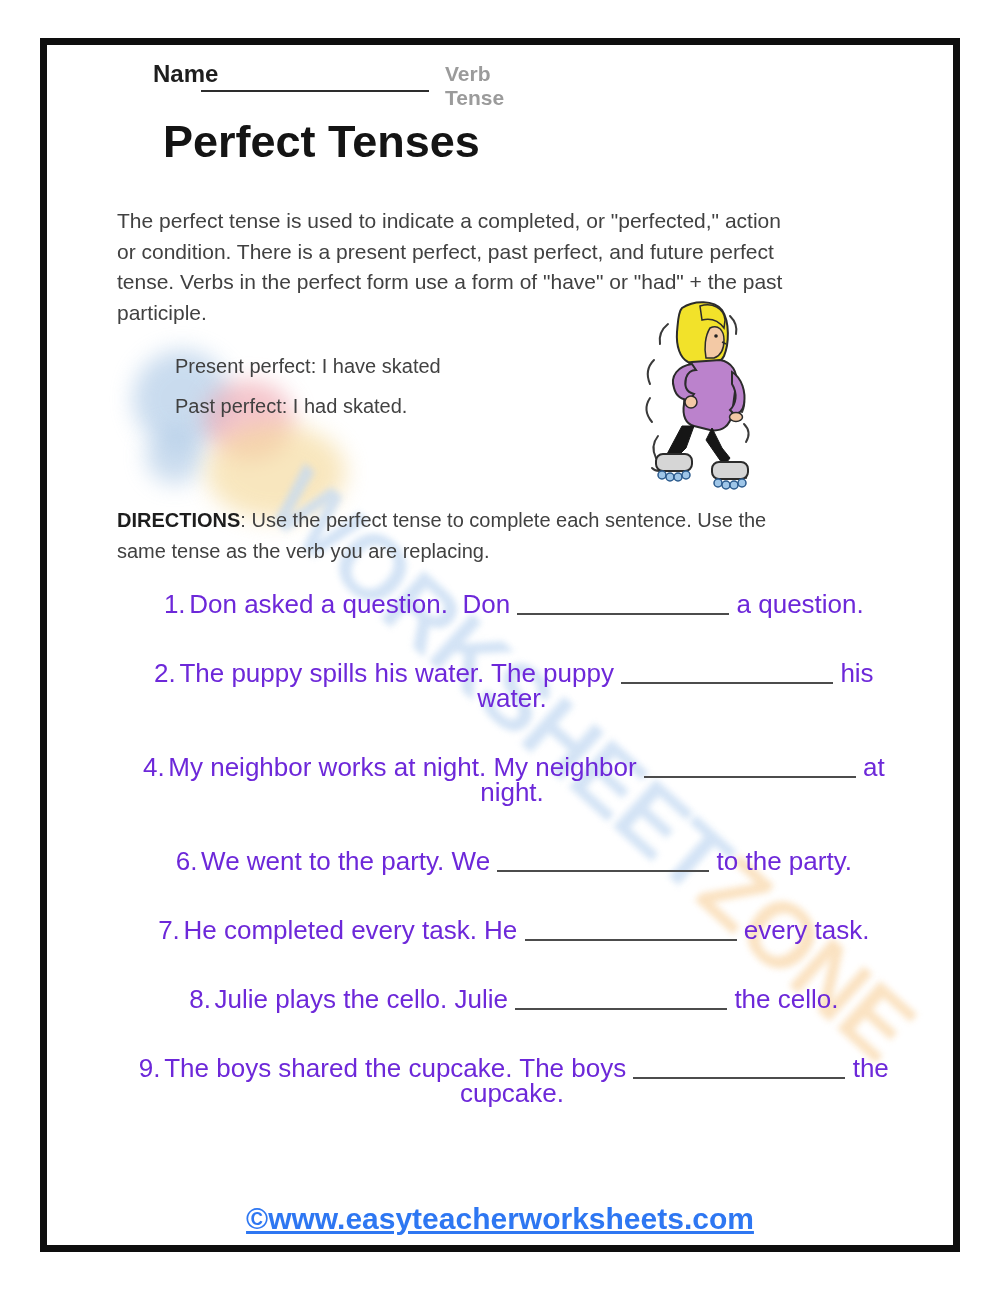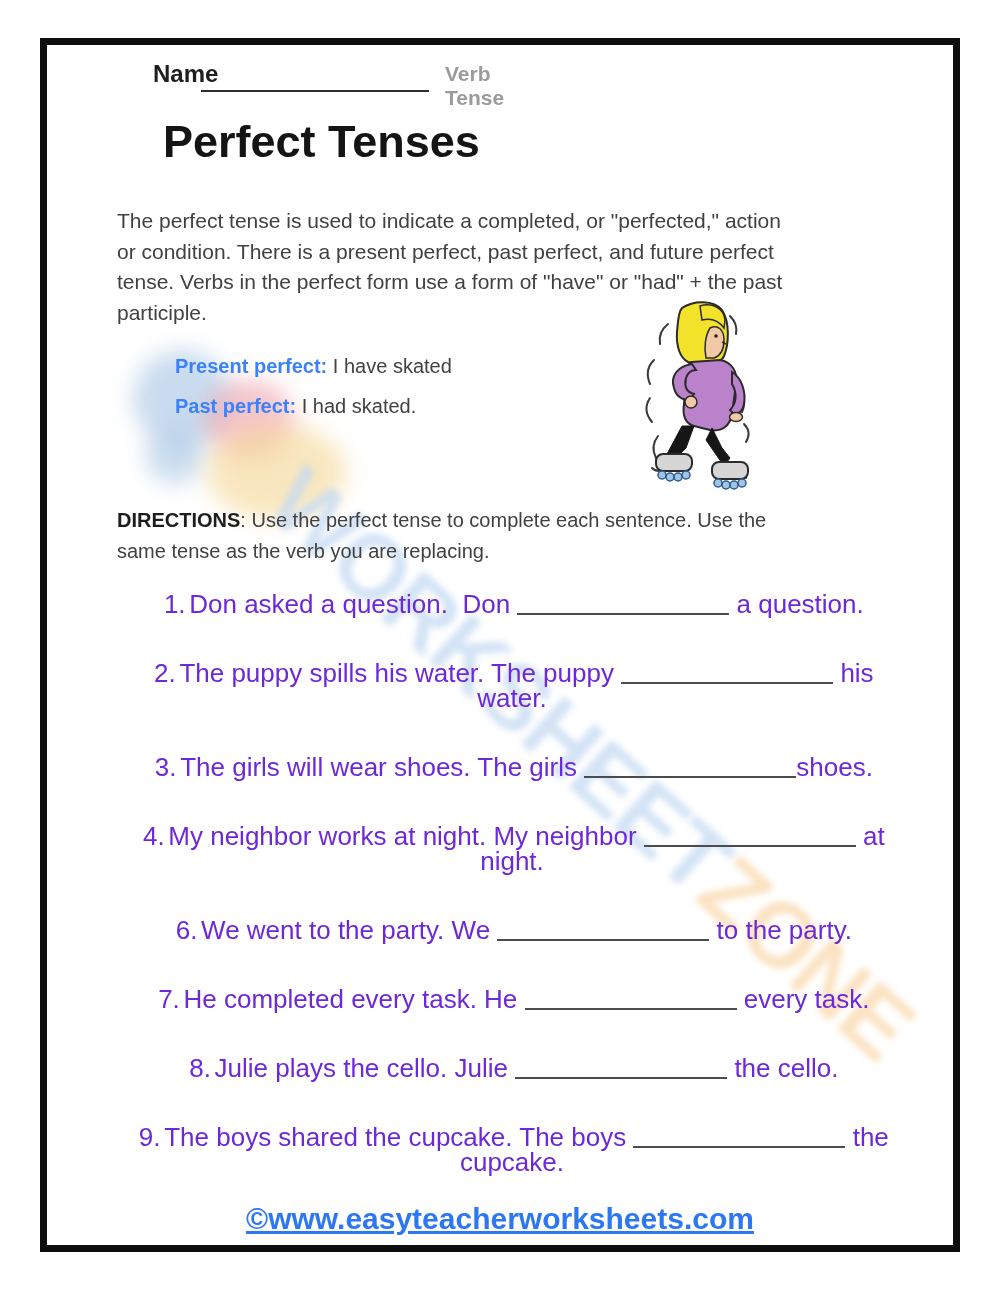--- a/index.html
+++ b/index.html
@@ -29,21 +29,21 @@
   .name-row{position:absolute;left:0;top:0;}
   .name-label{position:absolute;left:117px;top:60px;font-size:24px;font-weight:600;color:#1e1e1e;margin-left:36px;}
   .name-line{position:absolute;left:201px;top:90px;width:228px;height:0;border-top:2px solid #2d2d2d;display:block;}
   .subject{position:absolute;left:445px;top:62px;font-size:21px;font-weight:bold;color:#9b9b9b;}
 
   .title{position:absolute;left:163px;top:116px;margin:0;font-size:45px;font-weight:bold;color:#141414;letter-spacing:0;}
 
   .intro{position:absolute;left:117px;top:206px;font-size:21px;line-height:30.5px;color:#414141;}
   .examples{position:absolute;left:175px;top:355px;font-size:20px;}
   .example-line{height:40px;}
-  .ex-label{font-weight:bold;color:#3b82f6;}
+  .ex-label{font-weight:normal;color:#404040;}
   .ex-text,.qtext,.dir-rest{white-space:pre-wrap;}
 
   .skater{position:absolute;left:632px;top:298px;}
 
   .directions{position:absolute;left:117px;top:505px;font-size:20px;line-height:30.5px;color:#414141;}
   .dir-label{font-weight:bold;color:#1d1d1d;}
 
   .questions{position:absolute;left:117px;top:592px;width:790px;font-size:26px;color:#6d28d9;text-align:center;}
   .question{line-height:25px;margin-bottom:44px;}
   .qnum{display:inline-block;min-width:29px;}
@@ -130,21 +130,20 @@
   </svg>
 
   <div class="directions">
     <div><span class="dir-label">DIRECTIONS</span><span class="dir-rest">: Use the perfect tense to complete each sentence. Use the</span></div>
     <div class="dir-rest">same tense as the verb you are replacing.</div>
   </div>
 
   <div class="questions">
     <div class="question"><span class="qnum">1.</span><span class="qtext">Don asked a question.  Don </span><span class="blank"></span><span class="qtext"> a question.</span></div>
     <div class="question"><span class="qnum">2.</span><span class="qtext">The puppy spills his water. The puppy </span><span class="blank"></span><span class="qtext"> his water.</span></div>
-    <div class="question"><span class="qnum">3.</span><span class="qtext">The girls will wear shoes. The girls </span><span class="blank"></span><span class="qtext">shoes.</span></div>
     <div class="question"><span class="qnum">4.</span><span class="qtext">My neighbor works at night. My neighbor </span><span class="blank"></span><span class="qtext"> at night.</span></div>
     <div class="question"><span class="qnum">6.</span><span class="qtext">We went to the party. We </span><span class="blank"></span><span class="qtext"> to the party.</span></div>
     <div class="question"><span class="qnum">7.</span><span class="qtext">He completed every task. He </span><span class="blank"></span><span class="qtext"> every task.</span></div>
     <div class="question"><span class="qnum">8.</span><span class="qtext">Julie plays the cello. Julie </span><span class="blank"></span><span class="qtext"> the cello.</span></div>
     <div class="question"><span class="qnum">9.</span><span class="qtext">The boys shared the cupcake. The boys </span><span class="blank"></span><span class="qtext"> the cupcake.</span></div>
   </div>
 
   <div class="footer">
     <a class="footer-link">©www.easyteacherworksheets.com</a>
   </div>

